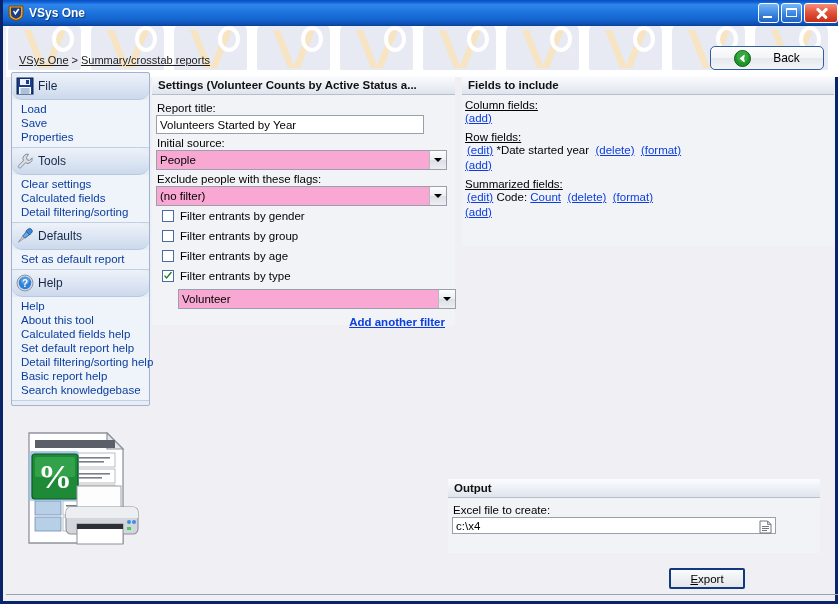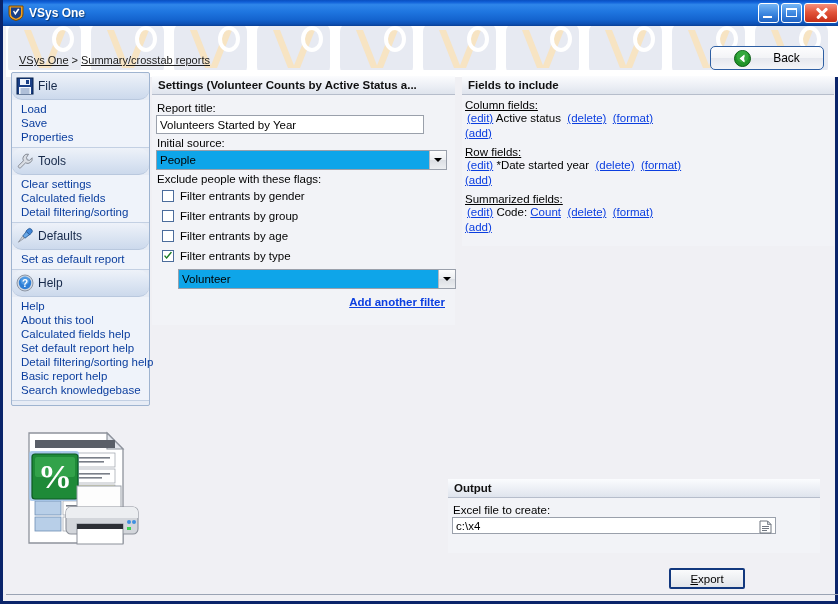--- a/index.html
+++ b/index.html
@@ -191,21 +191,21 @@
     box-sizing: border-box;
     display: flex; align-items: center;
     padding-left: 3px;
     font-size: 11.5px;
     color: #000;
     cursor: text;
   }
 
   .combo {
     border: 1px solid #9aa0ab;
-    background: #0ea5e9;
+    background: #f9a8d4;
     height: 20px;
     box-sizing: border-box;
     display: flex; align-items: center;
     font-size: 11.5px; color: #000;
     cursor: pointer;
     position: relative;
   }
   .combo .cval { padding-left: 3px; flex: 1; white-space: nowrap; overflow: hidden; }
   .combo .carrow {
     width: 17px; height: 100%;
@@ -480,20 +480,26 @@
 
       <div class="fld-label">Initial source:</div>
       <div class="combo" style="width:291px">
         <span class="cval">People</span>
         <span class="carrow">
             <i></i>
           </span>
       </div>
 
       <div class="fld-label">Exclude people with these flags:</div>
+      <div class="combo" style="width:291px">
+        <span class="cval">(no filter)</span>
+        <span class="carrow">
+            <i></i>
+          </span>
+      </div>
 
       <div class="cbrow">
         <span class="cbox"></span>
         <span class="cblabel">Filter entrants by gender</span>
       </div>
       <div class="cbrow">
         <span class="cbox"></span>
         <span class="cblabel">Filter entrants by group</span>
       </div>
       <div class="cbrow">
@@ -523,26 +529,20 @@
       </div>
     </div>
   </div>
 
   <div id="fields-panel">
     <div class="panel-hdr">Fields to include</div>
     <div id="fields-body">
 
       <div class="fgroup">
         <div class="ftitle">Column fields:</div>
-        <div class="frow">
-          <span class="lk">(edit)</span>
-          <span class="plain">Active status</span>
-          &nbsp;<span class="lk">(delete)</span>
-          &nbsp;<span class="lk">(format)</span>
-        </div>
         <div class="faddrow">
           <span class="lk">(add)</span>
         </div>
       </div>
 
       <div class="fgroup">
         <div class="ftitle">Row fields:</div>
         <div class="frow">
           <span class="lk">(edit)</span>
           <span class="plain">*Date started year</span>

